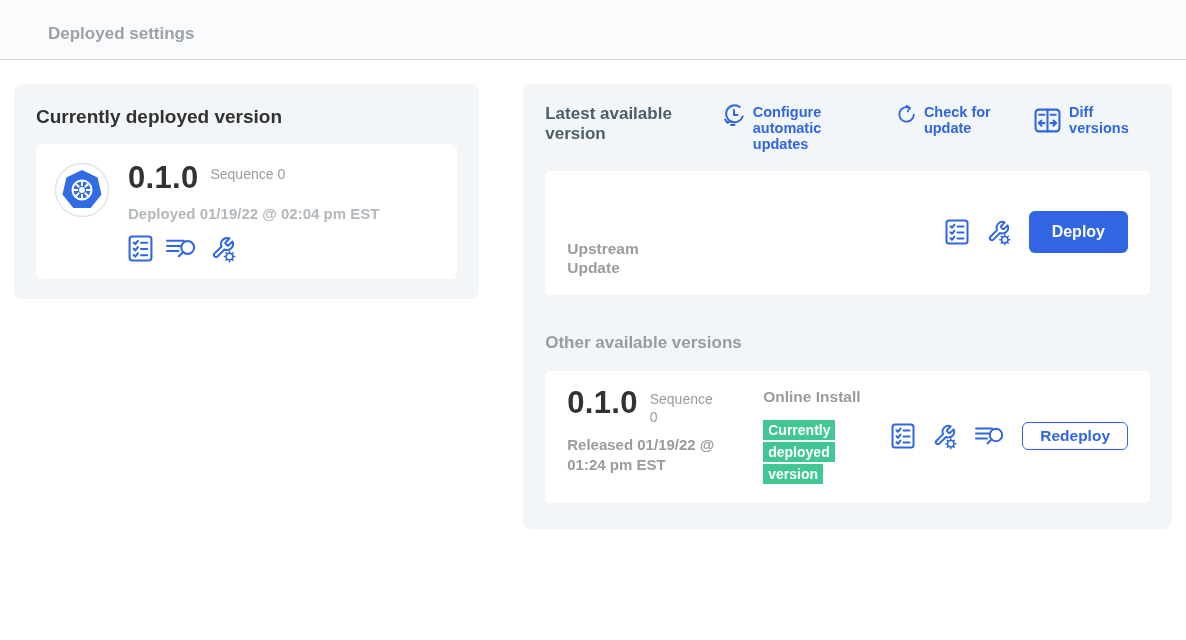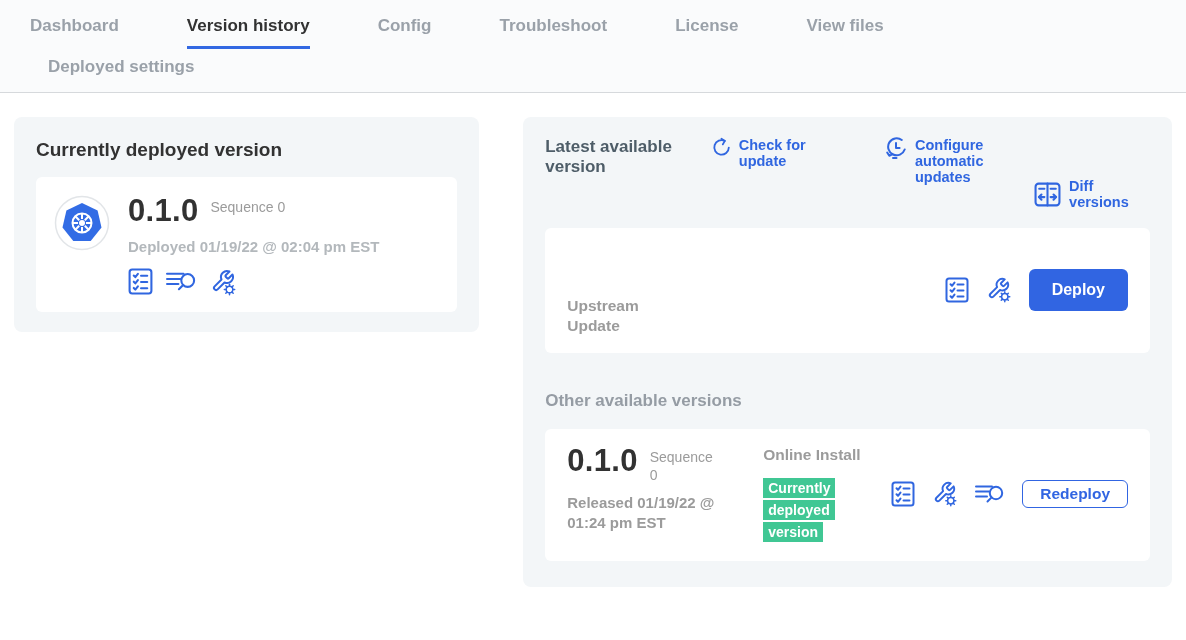--- a/index.html
+++ b/index.html
@@ -40,21 +40,21 @@
   .deployed-date{color:#b3b8bc;font-weight:600;font-size:15px;margin-top:10px;}
   .icon-row{display:flex;gap:13px;margin-top:13px;align-items:center;}
   .icon-btn{display:inline-flex;cursor:pointer;background:none;border:none;padding:0;}
   
   .right-head{display:flex;align-items:flex-start;}
   .right-title{width:150px;font-size:17px;font-weight:700;color:var(--slate);line-height:1.2;margin:0;}
   .action-link{display:flex;gap:8px;color:var(--accent);font-weight:700;font-size:14.5px;line-height:1.12;cursor:pointer;align-items:flex-start;text-decoration:none;}
   .action-link .txt{max-width:128px;}
   .al-check{margin-left:24px;}
   .al-config{margin-left:36px;}
-  .al-diff{margin-left:auto;align-items:center;margin-top:41px;}
+  .al-diff{margin-left:auto;align-items:center;}
   
   .version-card{margin-top:18px;padding:16px 22px 18px;display:flex;}
   .vc-left{width:196px;flex:0 0 auto;}
   .released{color:var(--gray);font-weight:700;font-size:15px;margin-top:9px;width:186px;line-height:1.3;}
   .note{color:#8c8c8c;font-size:15px;margin-top:13px;}
   .why{color:var(--accent);font-weight:700;font-size:15px;margin-top:11px;display:inline-block;cursor:pointer;text-decoration:none;}
   .vc-mid{width:128px;flex:0 0 auto;color:var(--gray);font-weight:700;font-size:15.5px;line-height:1.25;}
   .vc-mid.lower{margin-top:52px;}
   .vc-right{margin-left:auto;display:flex;align-items:center;gap:17px;}
   .btn-primary{background:var(--accent-btn);color:#fff;font-weight:700;font-size:16px;border:none;border-radius:6px;padding:12px 23px;cursor:pointer;font-family:inherit;}
@@ -62,28 +62,20 @@
   .other-title{margin:38px 0 14px;color:#959ca4;font-size:17px;font-weight:700;}
   .badge-wrap{width:82px;margin-top:12px;line-height:1.42;}
   .badge{background:var(--green);color:#fff;font-weight:700;font-size:14px;padding:2px 5px;-webkit-box-decoration-break:clone;box-decoration-break:clone;}
   svg{display:block;}
   .blue-stroke{stroke:var(--accent);fill:none;stroke-width:2;stroke-linecap:round;stroke-linejoin:round;}
 </style>
 </head>
 <body>
 
 <div class="nav">
-  <div class="nav-row1">
-    <a class="nav-tab">Dashboard</a>
-    <a class="nav-tab active">Version history</a>
-    <a class="nav-tab">Config</a>
-    <a class="nav-tab">Troubleshoot</a>
-    <a class="nav-tab">License</a>
-    <a class="nav-tab">View files</a>
-  </div>
   <div class="nav-row2">
     <a class="nav-tab">Deployed settings</a>
   </div>
 </div>
 
 <div class="content">
 
   <div class="panel left-panel">
     <h2 class="left-title">Currently deployed version</h2>
     <div class="card deployed-card">
@@ -151,40 +143,40 @@
         </div>
       </div>
     </div>
   </div>
 
   <div class="panel right-panel">
 
     <div class="right-head">
       <h3 class="right-title">Latest available version</h3>
 
-      <a class="action-link al-check">
-        <span>
-          <svg width="20" height="22" viewBox="0 0 22 22" class="blue-stroke">
-            <polyline points="11.5,0.8 15.2,3.2 13,7"></polyline>
-            <path d="M15.2 3.2 A8 8 0 1 0 19.6 10.5"></path>
-          </svg>
-        </span>
-        <span class="txt">Check for update</span>
-      </a>
-
       <a class="action-link al-config">
         <span>
           <svg width="22" height="24" viewBox="0 0 22 24" class="blue-stroke">
             <path d="M16.8 3 A8.5 8.5 0 1 0 19.7 12.5"></path>
             <polyline points="11,6 11,11 14.6,11"></polyline>
             <line x1="8" y1="21" x2="11.5" y2="21"></line>
             <polyline points="2.2,15.5 4.3,18.8 7.6,17.2"></polyline>
           </svg>
         </span>
         <span class="txt">Configure automatic updates</span>
+      </a>
+
+      <a class="action-link al-check">
+        <span>
+          <svg width="20" height="22" viewBox="0 0 22 22" class="blue-stroke">
+            <polyline points="11.5,0.8 15.2,3.2 13,7"></polyline>
+            <path d="M15.2 3.2 A8 8 0 1 0 19.6 10.5"></path>
+          </svg>
+        </span>
+        <span class="txt">Check for update</span>
       </a>
 
       <a class="action-link al-diff">
         <span>
           <svg width="27" height="25" viewBox="0 0 26 24" class="blue-stroke">
             <rect x="1.5" y="1.5" width="23" height="21" rx="3"></rect>
             <line x1="13" y1="1.5" x2="13" y2="22.5"></line>
             <line x1="5" y1="6.5" x2="10" y2="6.5"></line>
             <line x1="16" y1="6.5" x2="21" y2="6.5"></line>
             <line x1="10" y1="14.5" x2="5" y2="14.5"></line>

